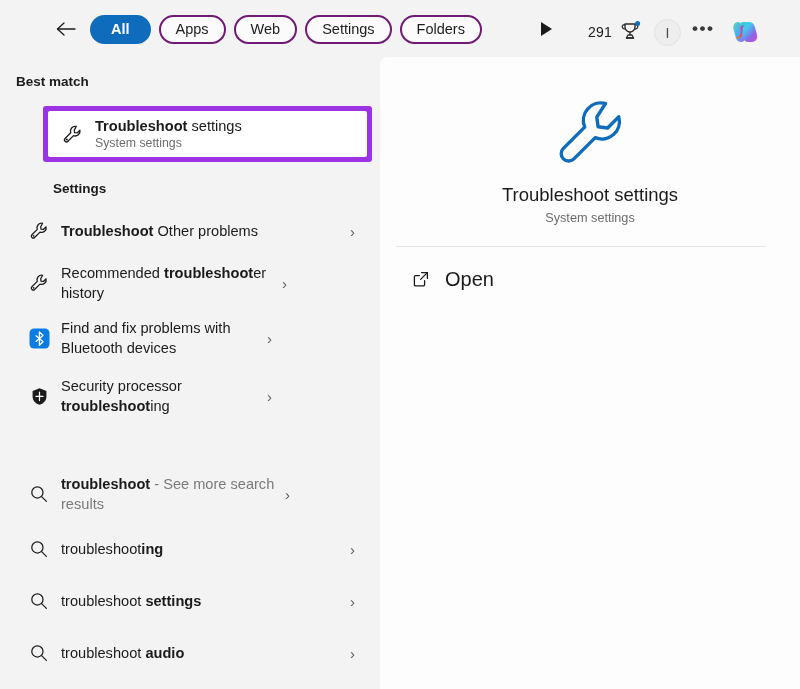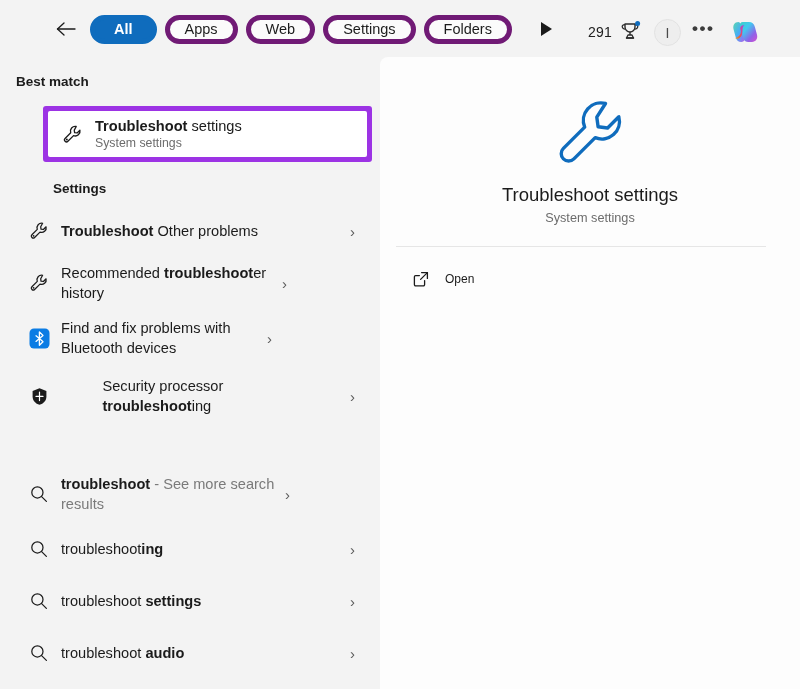--- a/index.html
+++ b/index.html
@@ -48,21 +48,21 @@
     display: flex;
     align-items: center;
     gap: 8px;
     width: 450px;
     overflow: hidden;
     height: 30px;
   }
   .pill {
     height: 29px;
     border-radius: 15px;
-    border: 5px solid #701a75;
+    border: 2px solid #701a75;
     background: #fbfbfb;
     display: flex;
     align-items: center;
     justify-content: center;
     padding: 0 15px;
     font-size: 14.5px;
     color: #1c1c1c;
     white-space: nowrap;
     cursor: pointer;
     box-sizing: border-box;
@@ -266,21 +266,21 @@
     align-items: center;
     border-radius: 4px;
     cursor: pointer;
   }
   .open-row .oic {
     width: 24px; margin-left: 13px;
     display: flex; align-items: center; justify-content: center;
   }
   .open-row .olabel {
     margin-left: 12px;
-    font-size: 12px;
+    font-size: 20px;
     color: #1b1b1b;
   }
 </style>
 </head>
 <body>
 
 <div class="app">
 
   <div class="header">
     <div class="back-btn">
@@ -387,21 +387,21 @@
         <span class="ic">
           <svg width="21" height="21" viewBox="0 0 21 21">
             <rect x="0.5" y="0.5" width="20" height="20" rx="4.5" fill="#0b7ce4"></rect>
             <path d="M10.4 4 L14 7.4 L10.4 10.6 L10.4 4 Z M10.4 10.6 L14 13.8 L10.4 17.2 L10.4 10.6 Z M10.4 10.6 L7 7.8 M10.4 10.6 L7 13.4" stroke="#ffffff" stroke-width="1.3" fill="none" stroke-linejoin="round" stroke-linecap="round"></path>
           </svg>
         </span>
         <span class="txt" style="max-width:200px;">Find and fix problems with Bluetooth devices</span>
         <span class="chev">›</span>
       </div>
 
-      <div class="row" style="height:58px;justify-content:space-between;">
+      <div class="row" style="height:58px;">
         <span class="ic">
           <svg width="21" height="21" viewBox="0 0 21 21">
             <path d="M10.5 2.2 L17.4 4.9 V10.4 c0 4.3 -3 7.1 -6.9 8.4 C6.6 17.5 3.6 14.7 3.6 10.4 V4.9 Z" fill="#1b1b1b"></path>
             <path d="M10.5 6.2 V14.6 M7 10.4 H14" stroke="#ffffff" stroke-width="1.2" stroke-linecap="round"></path>
           </svg>
         </span>
         <span class="txt" style="max-width:200px;">
           <span>Security processor </span><span class="b">troubleshoot</span><span>ing</span>
         </span>
         <span class="chev">›</span>

